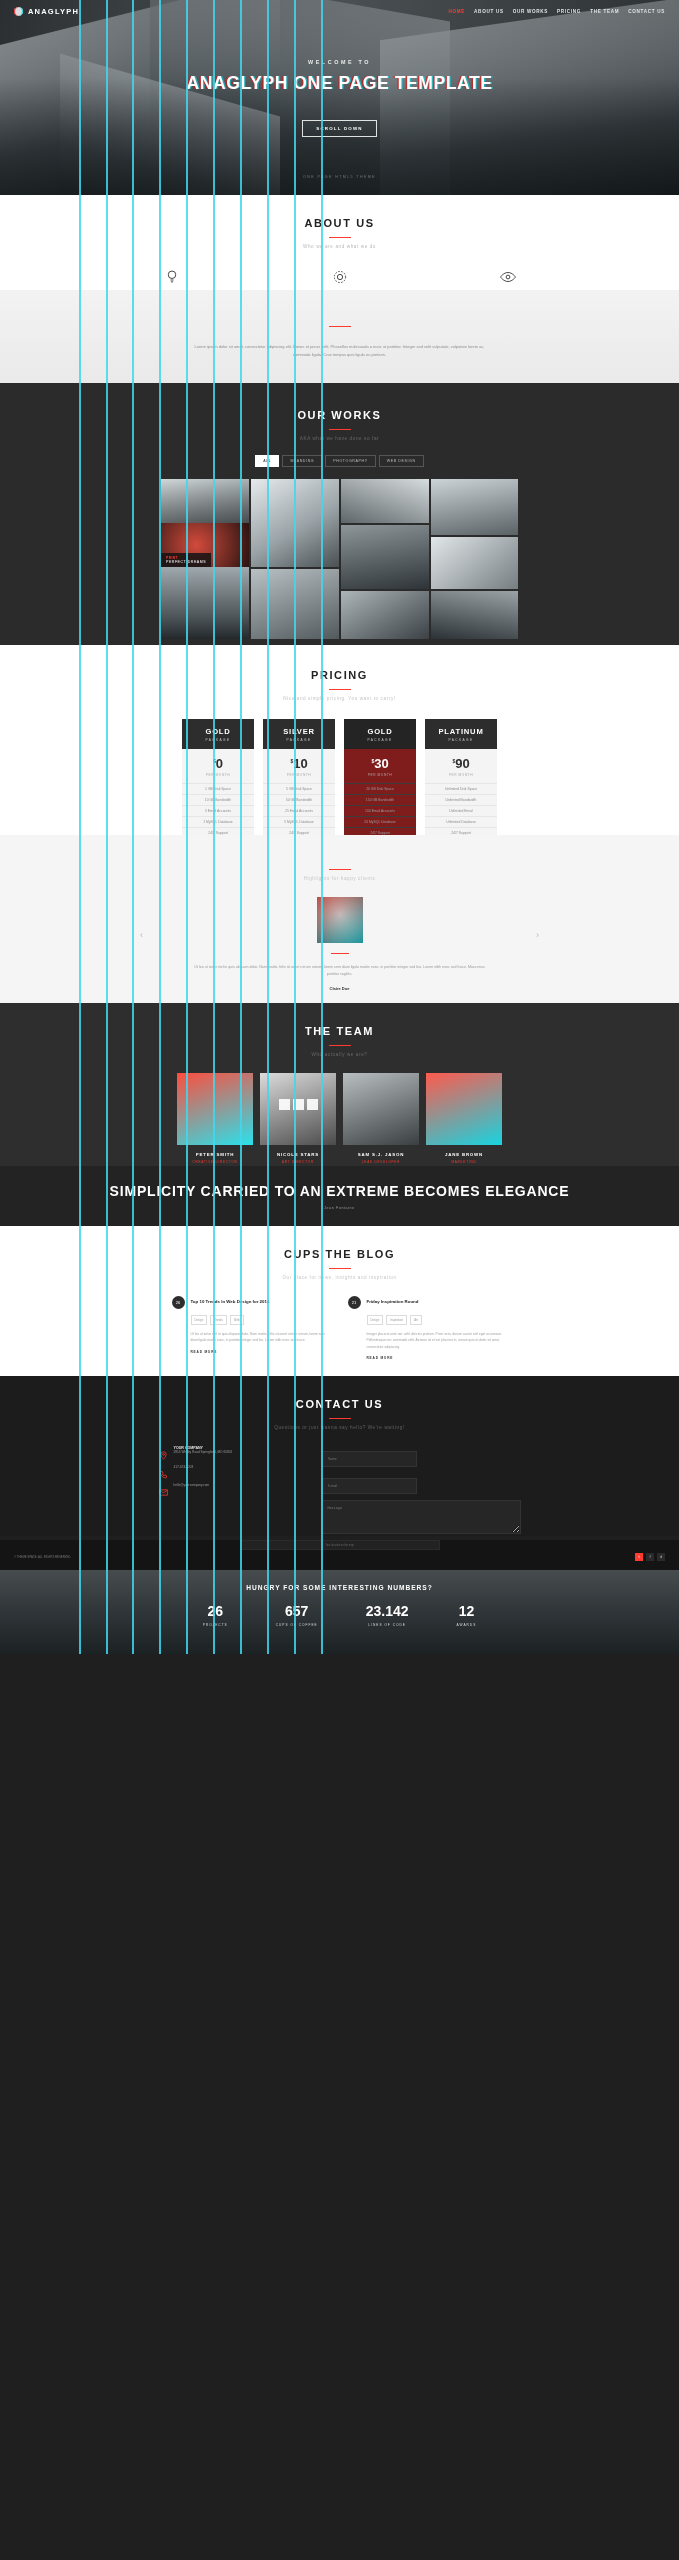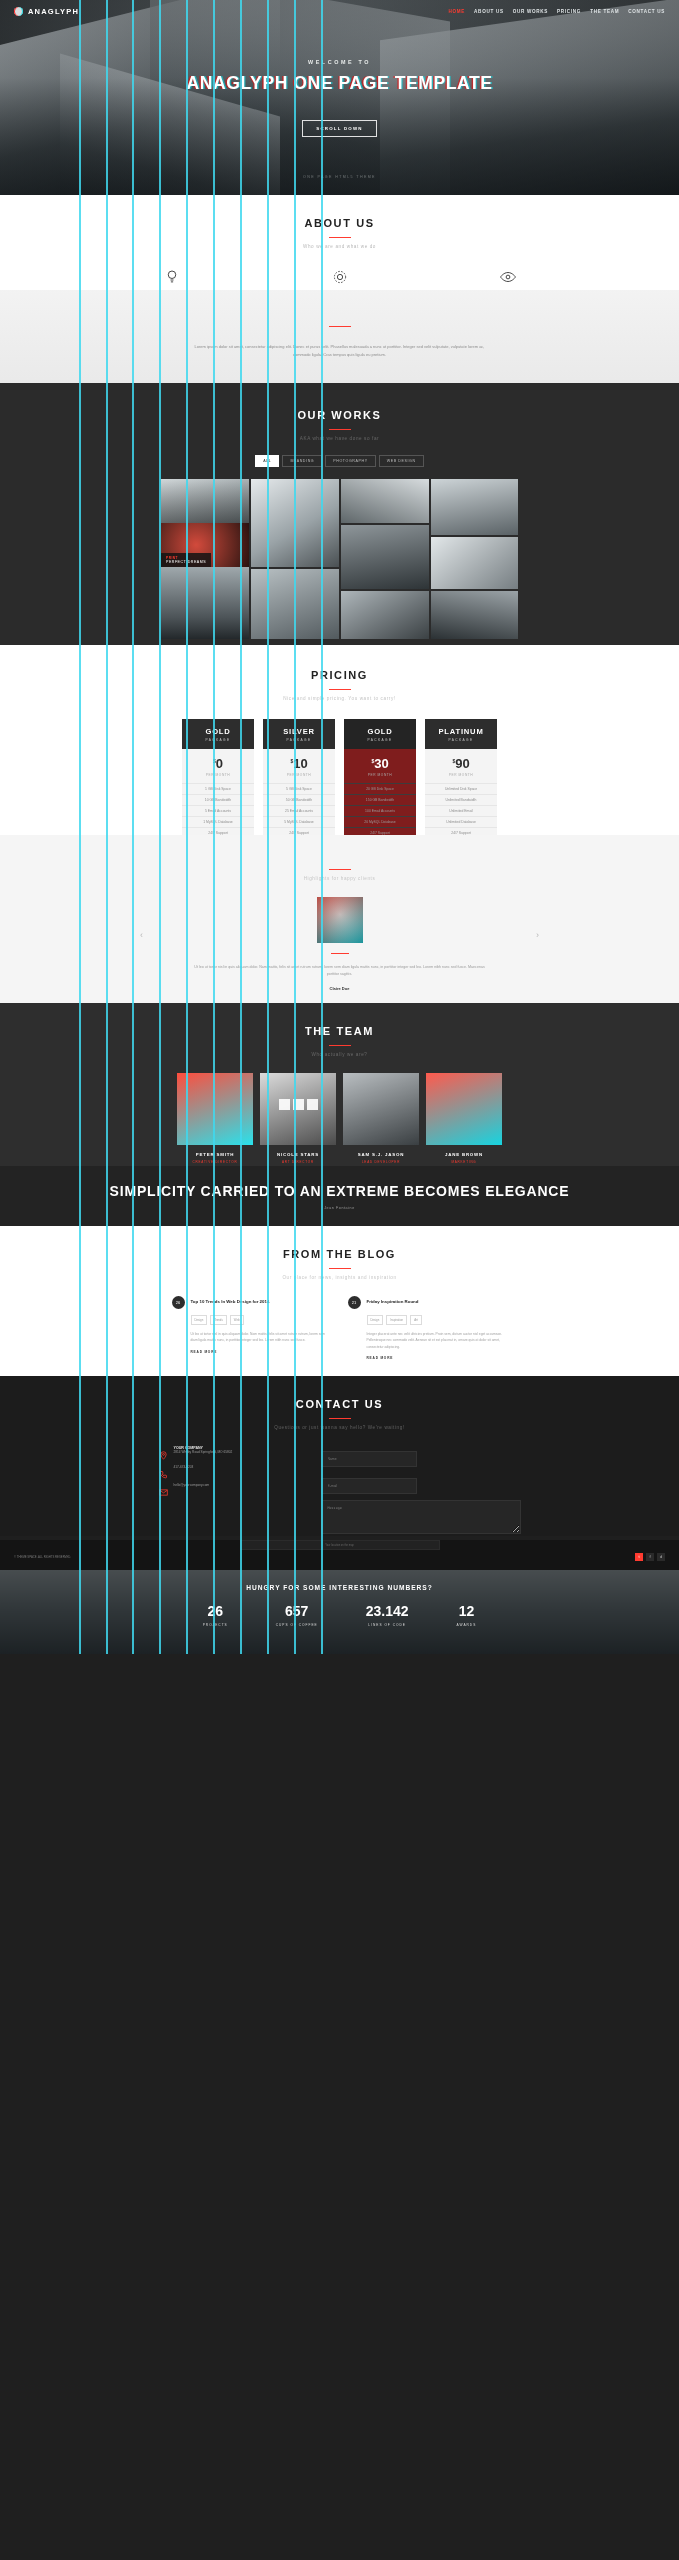--- a/index.html
+++ b/index.html
@@ -441,21 +441,21 @@
       </div>
     </div>
   </section>
 
   <section class="slogan sec">
     <h3>SIMPLICITY CARRIED TO AN EXTREME BECOMES ELEGANCE</h3>
     <span>Jean Fontaine</span>
   </section>
 
   <section class="blog sec">
-    <h2 class="sec-title">FROM THE BLOG</h2>
+    <h2 class="sec-title">CUPS THE BLOG</h2>
     <div class="rule"></div>
     <div class="sec-sub">Our place for news, insights and inspiration</div>
 
     <div class="posts">
       <article class="post">
         <div class="top">
           <div class="num">26</div>
           <h4>Top 10 Trends In Web Design for 2014</h4>
         </div>
         <div class="tags">

